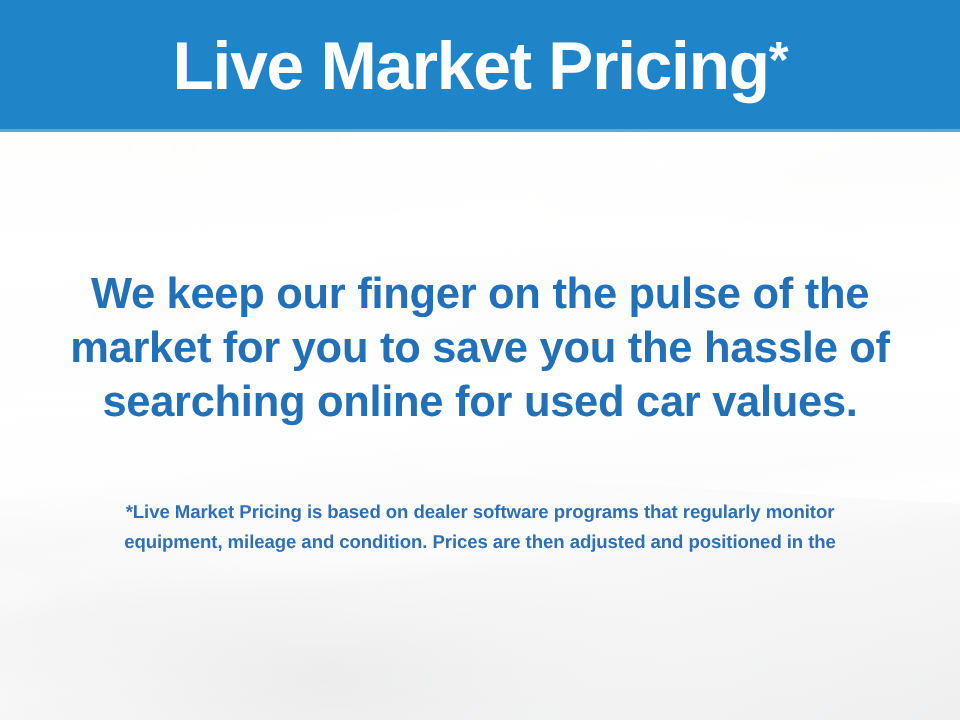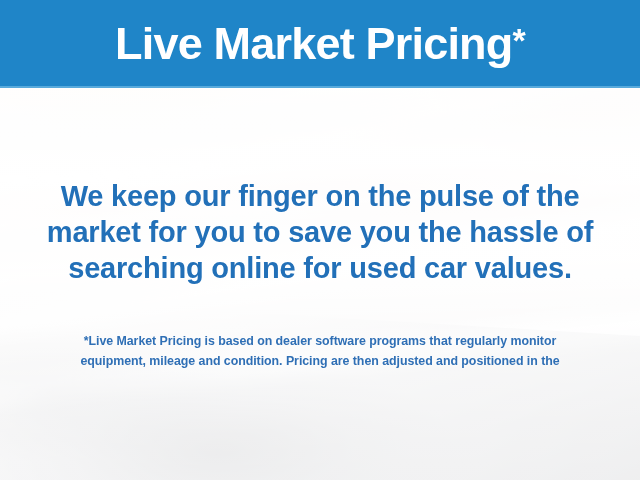--- a/index.html
+++ b/index.html
@@ -237,16 +237,16 @@
   </div>
 
   <div class="headline">
     <span class="headline-line">We keep our finger on the pulse of the</span>
     <span class="headline-line">market for you to save you the hassle of</span>
     <span class="headline-line">searching online for used car values.</span>
   </div>
 
   <div class="fineprint">
     <span class="fineprint-line">*Live Market Pricing is based on dealer software programs that regularly monitor</span>
-    <span class="fineprint-line">equipment, mileage and condition. Pricing are then adjusted and positioned in the</span>
+    <span class="fineprint-line">equipment, mileage and condition. Prices are then adjusted and positioned in the</span>
   </div>
 
 </div>
 
 </body></html>

